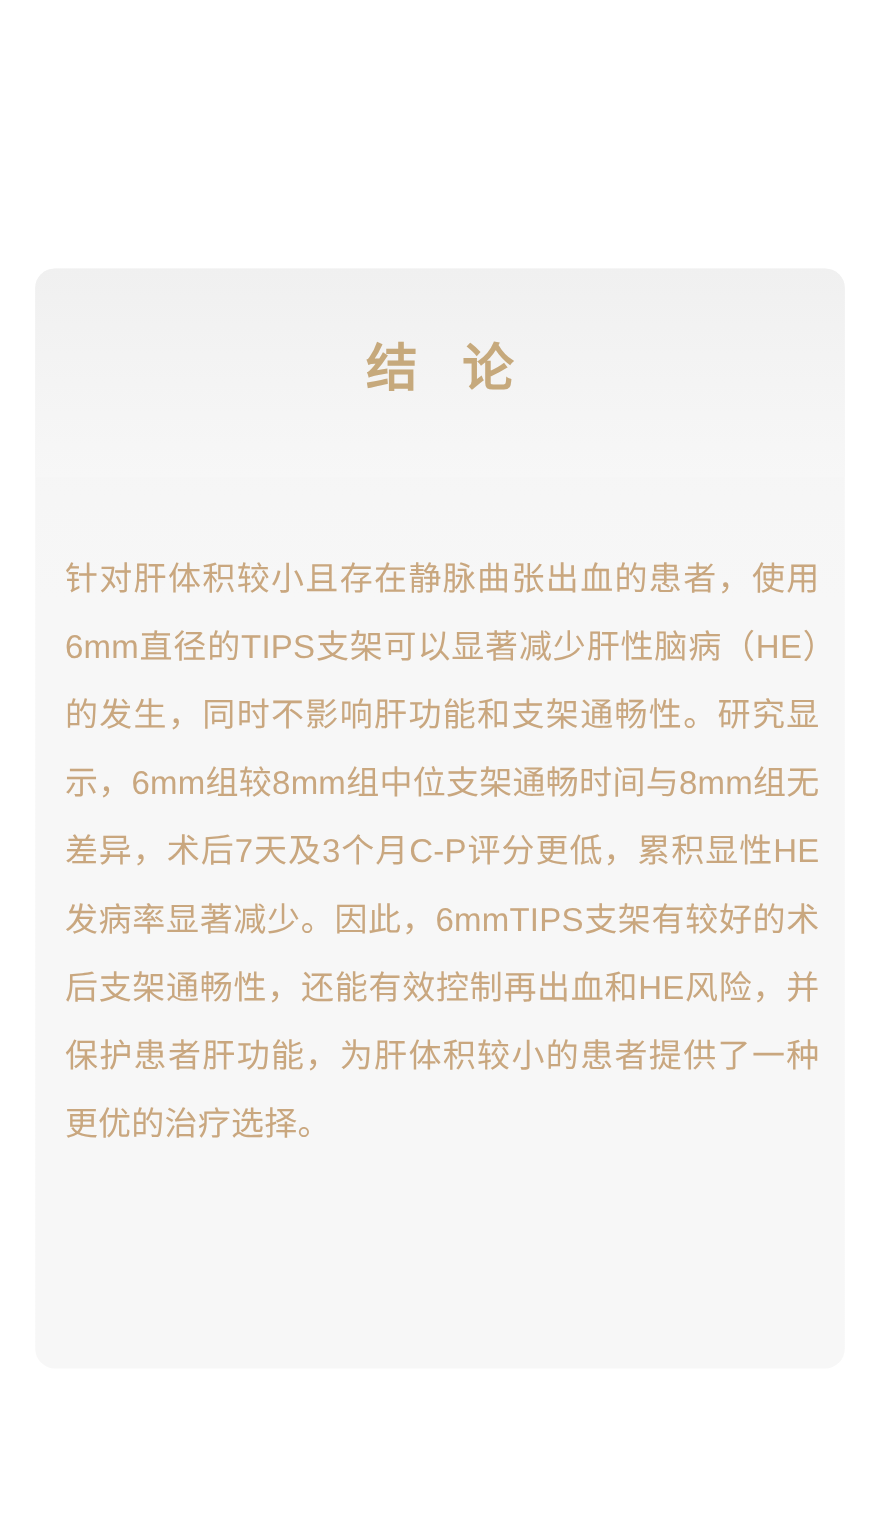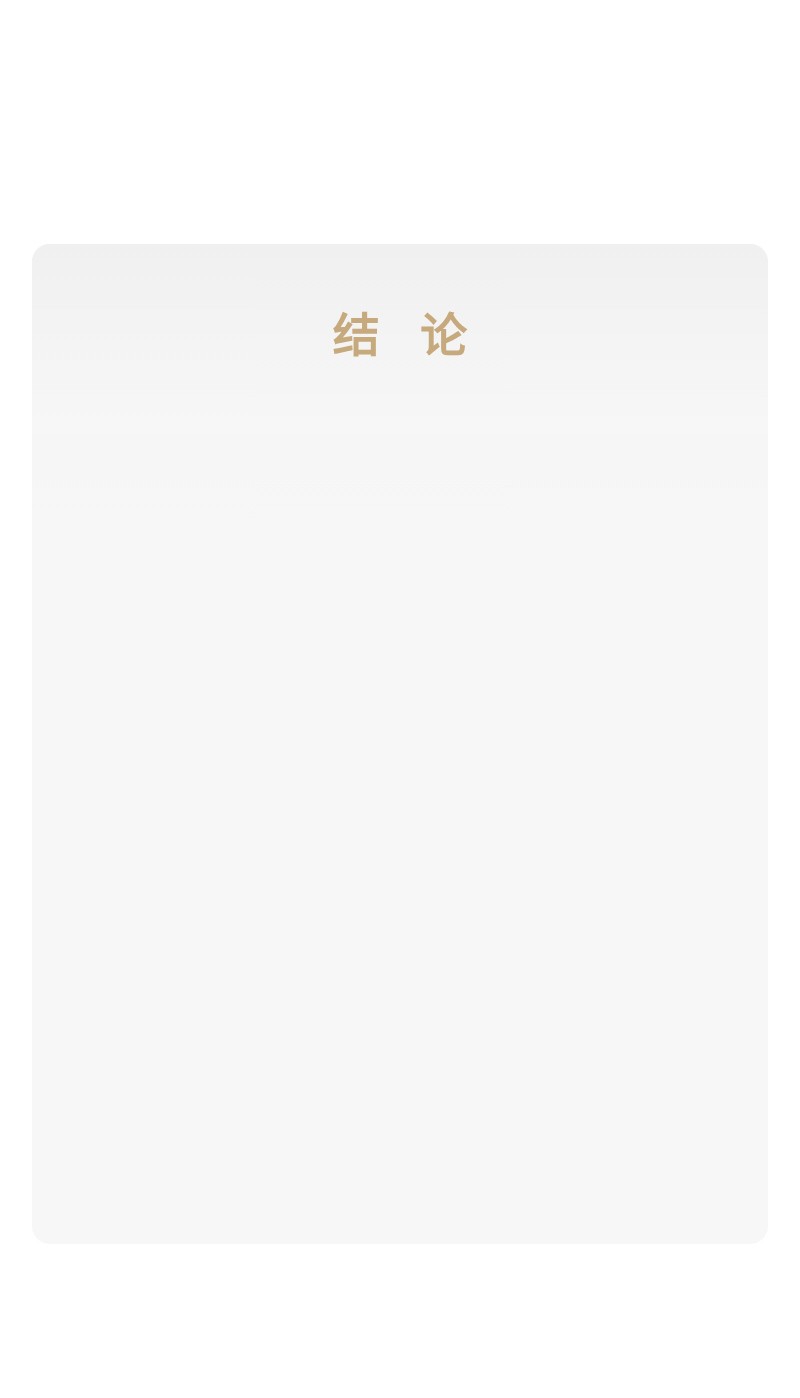--- a/index.html
+++ b/index.html
@@ -76,14 +76,15 @@
   }
 </style>
 </head>
 <body>
 
 <div class="page">
   <div class="card">
     <div class="heading-wrap">
       <h1 class="heading">结 论</h1>
     </div>
+    <p class="body-text">针对肝体积较小且存在静脉曲张出血的患者，使用6mm直径的TIPS支架可以显著减少肝性脑病（HE）的发生，同时不影响肝功能和支架通畅性。研究显示，6mm组较8mm组中位支架通畅时间与8mm组无差异，术后7天及3个月C-P评分更低，累积显性HE发病率显著减少。因此，6mmTIPS支架有较好的术后支架通畅性，还能有效控制再出血和HE风险，并保护患者肝功能，为肝体积较小的患者提供了一种更优的治疗选择。</p>
   </div>
 </div>
 
 </body></html>

